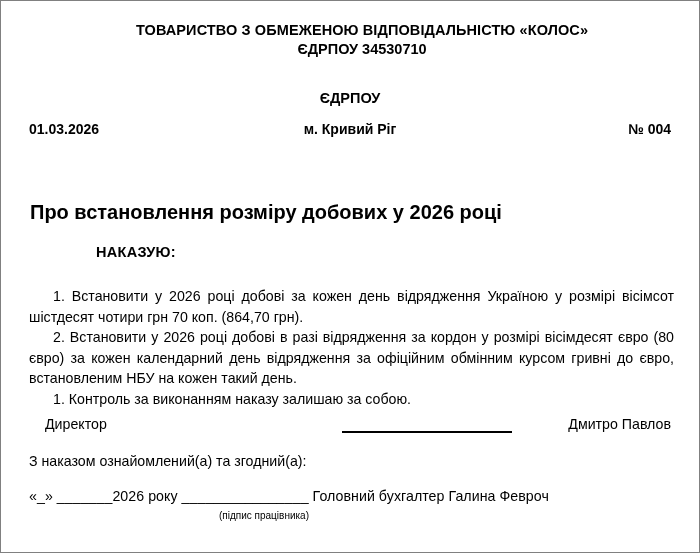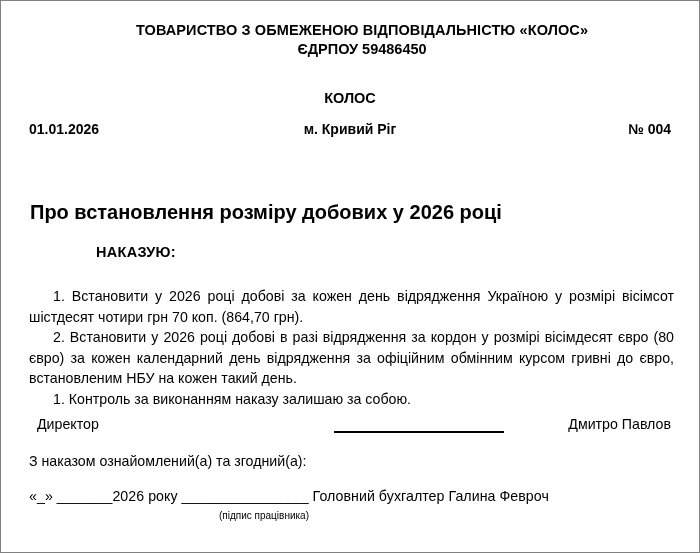--- a/index.html
+++ b/index.html
@@ -115,21 +115,21 @@
     text-justify: inter-word;
   }
   .body-block p {
     margin: 0;
     text-indent: 24px;
   }
 
   
   .sig-director {
     position: absolute;
-    left: 36px;
+    left: 44px;
     right: 28px;
     top: 415px;
     height: 22px;
     font-size: 14.2px;
   }
   .sig-role {
     position: absolute;
     left: 0;
     top: 0;
   }
@@ -173,27 +173,27 @@
     white-space: nowrap;
   }
 </style>
 </head>
 <body>
 
 <div class="page">
 
   <div class="org-header">
     <div class="org-name">ТОВАРИСТВО З ОБМЕЖЕНОЮ ВІДПОВІДАЛЬНІСТЮ «КОЛОС»</div>
-    <div class="org-code">ЄДРПОУ 59486450</div>
-  </div>
-
-  <div class="doc-kind">КОЛОС</div>
+    <div class="org-code">ЄДРПОУ 34530710</div>
+  </div>
+
+  <div class="doc-kind">ЄДРПОУ</div>
 
   <div class="meta-row">
-    <span class="meta-date">01.01.2026</span>
+    <span class="meta-date">01.03.2026</span>
     <span class="meta-place">м. Кривий Ріг</span>
     <span class="meta-number">№ 004</span>
   </div>
 
   <div class="doc-subject">Про встановлення розміру добових у 2026 році</div>
 
   <div class="order-word">НАКАЗУЮ:</div>
 
   <div class="body-block">
     <p>1. Встановити у 2026 році добові за кожен день відрядження Україною у розмірі вісімсот шістдесят чотири грн 70 коп. (864,70 грн).</p>

